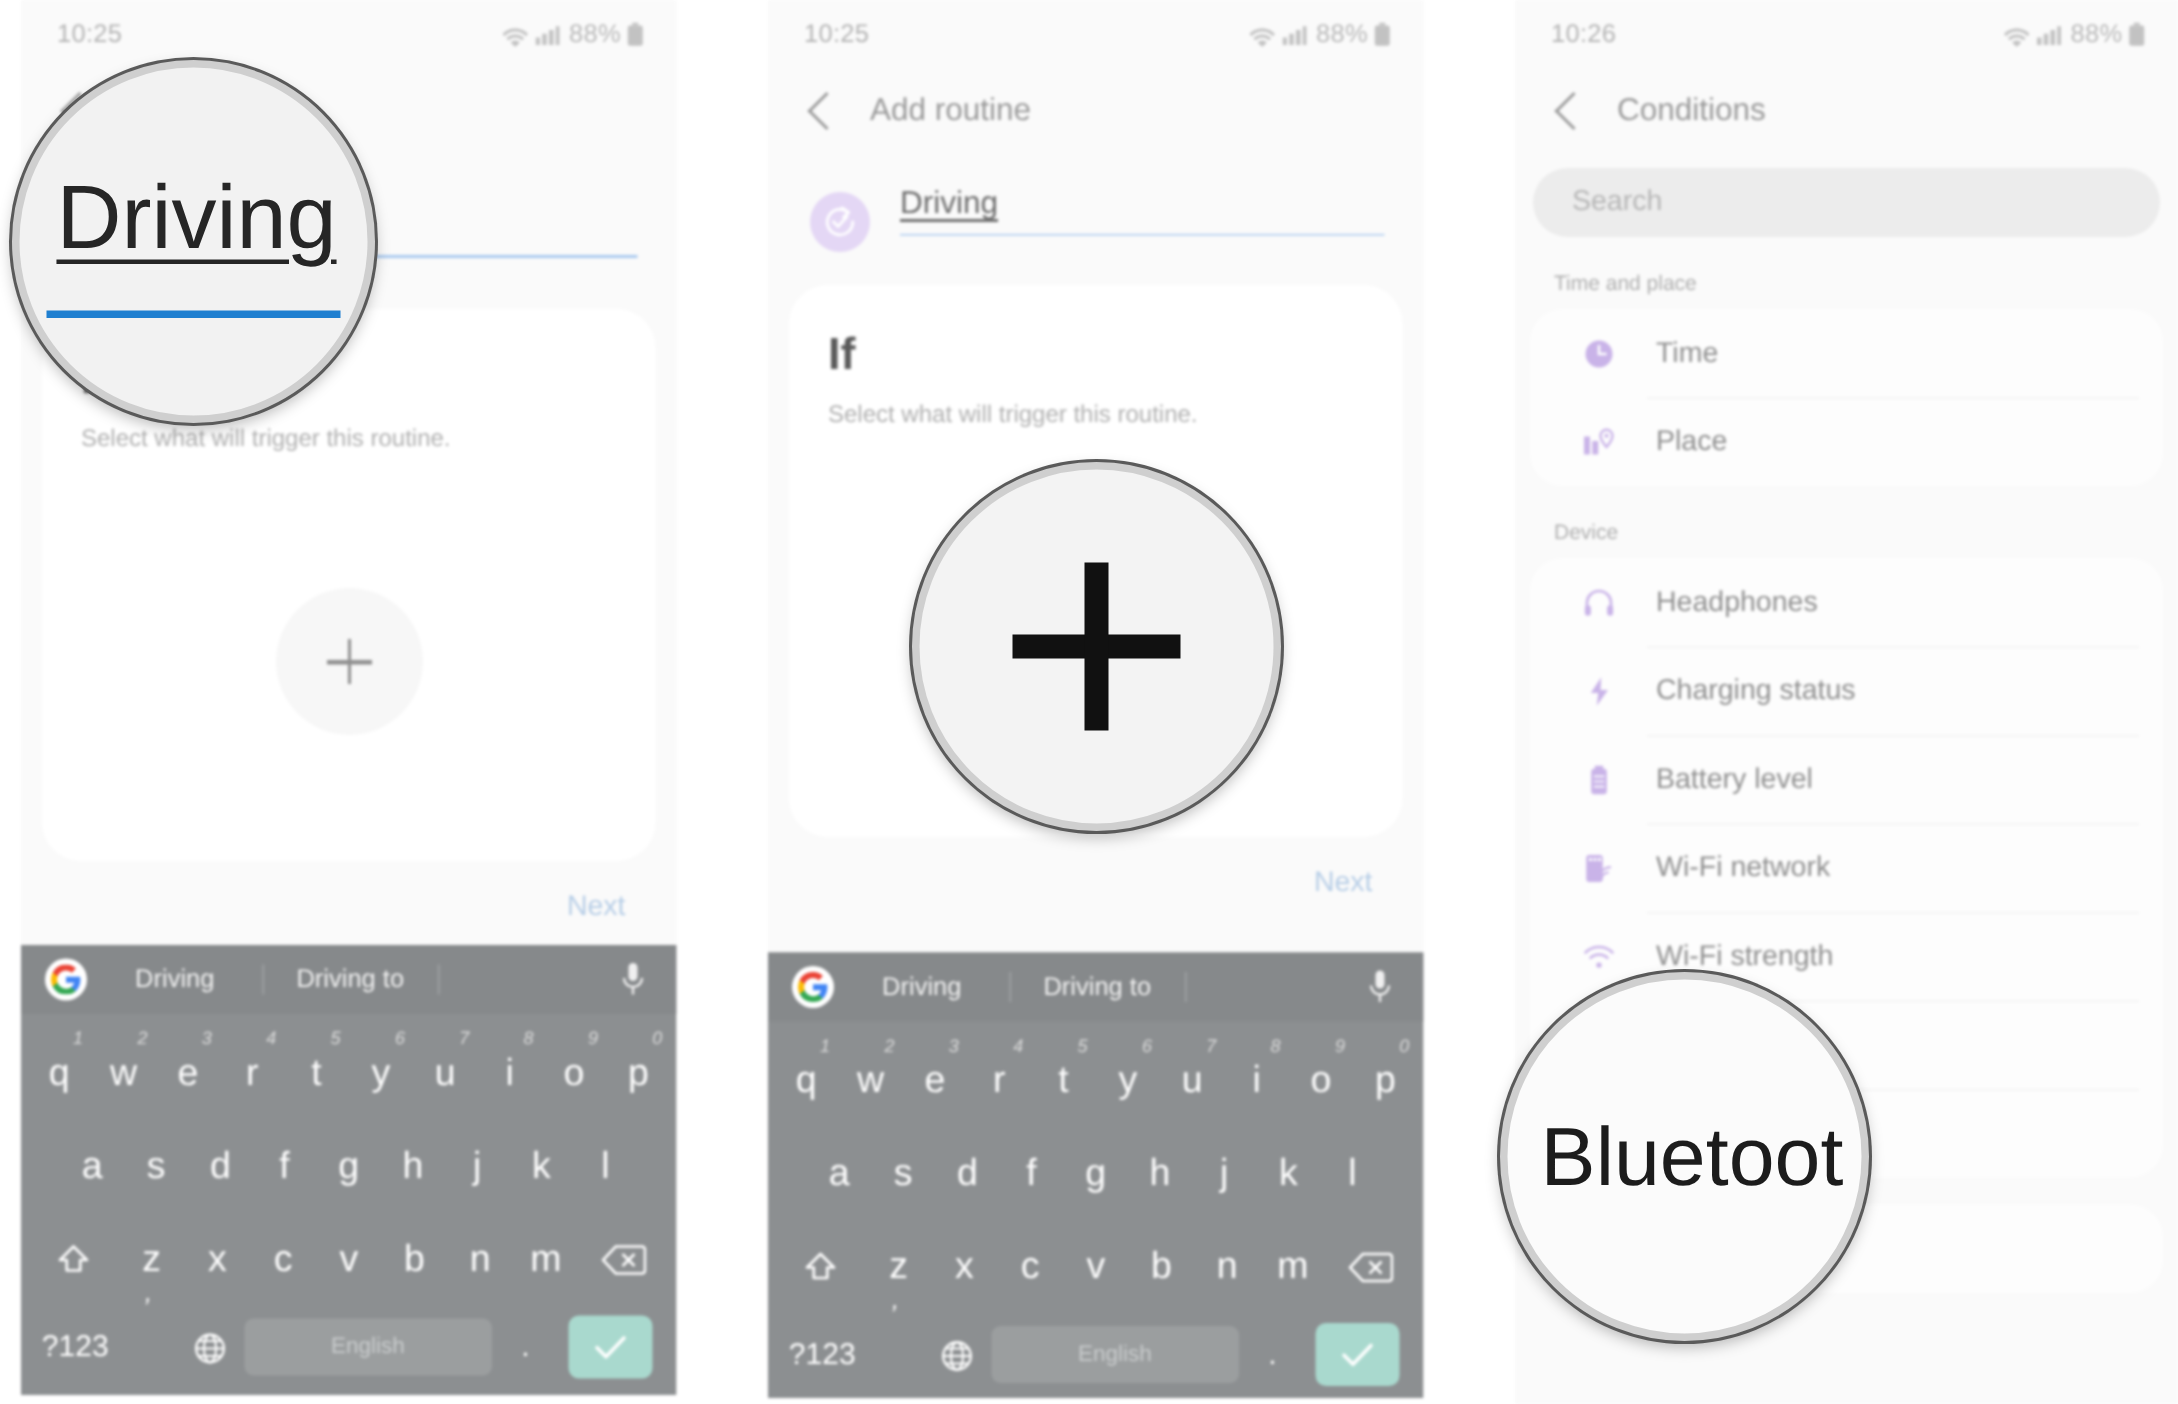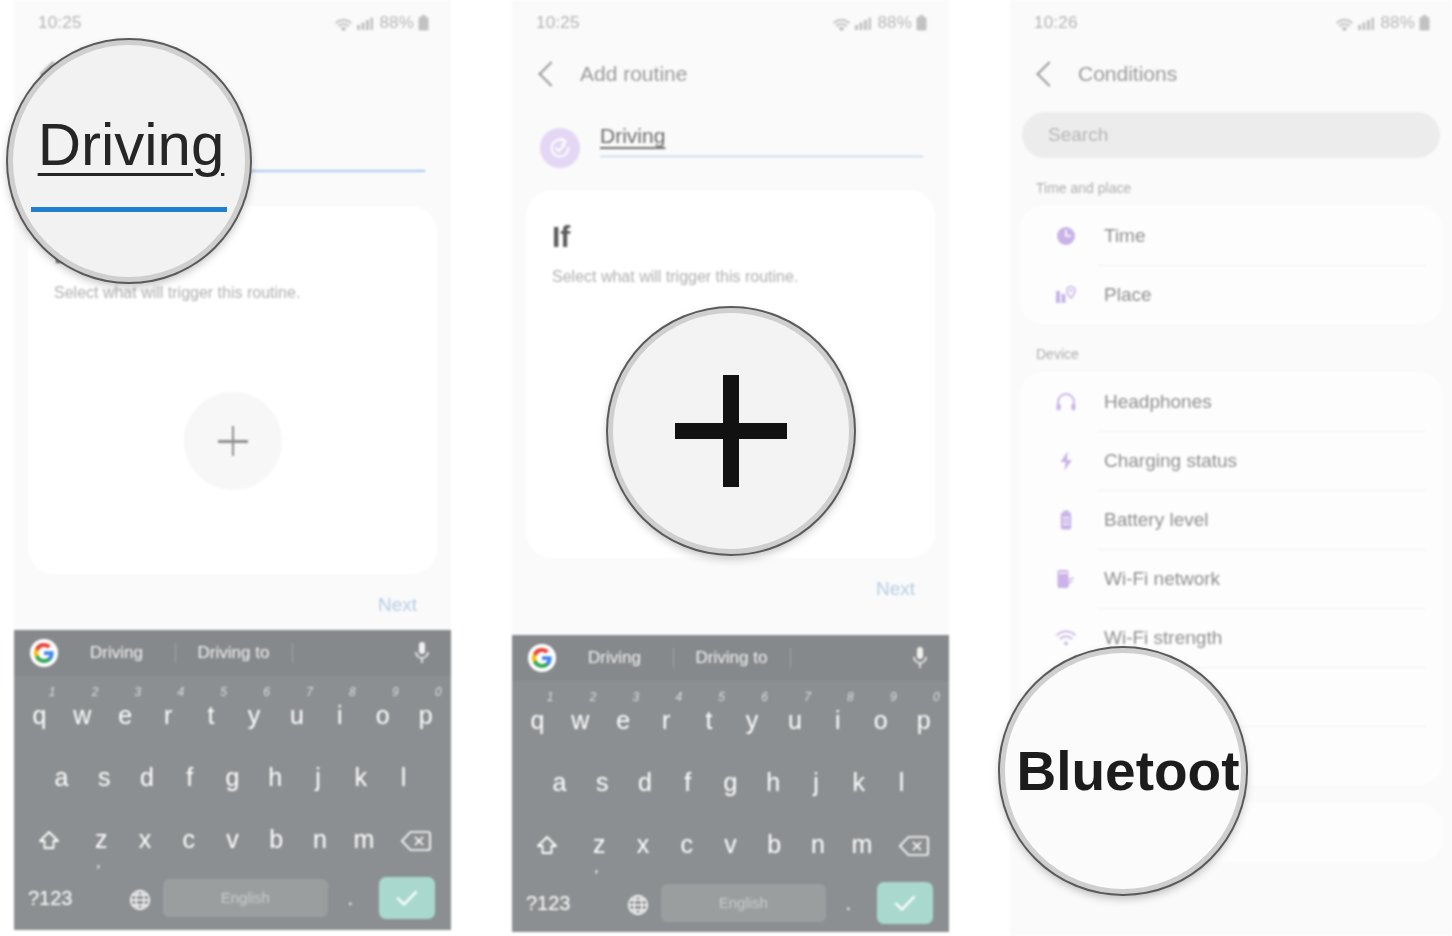--- a/index.html
+++ b/index.html
@@ -151,21 +151,21 @@
   #loupe-2 { left: 608px; top: 308px; width: 246px; height: 246px;
              background:#f3f3f3; }
   #loupe-2 .big-plus { position: relative; width: 112px; height: 112px; }
   #loupe-2 .big-plus:before, #loupe-2 .big-plus:after {
     content:""; position:absolute; background:#111;
   }
   #loupe-2 .big-plus:before { left:0; right:0; top:48px; height:16px; }
   #loupe-2 .big-plus:after  { top:0; bottom:0; left:48px; width:16px; }
   #loupe-3 { left: 1000px; top: 648px; width: 246px; height: 246px;
              background:#fbfbfb; }
-  #loupe-3 .loupe-text { font-size: 55px; color: #1c1c1c; margin-left: 10px; font-weight: bold; }
+  #loupe-3 .loupe-text { font-size: 55px; color: #1c1c1c; margin-left: 10px; }
 
   
   .keyboard { position: absolute; left: 0; right: 0; bottom: 0;
               background: #8c8f91; }
   .kb-sugg { height: 46px; display: flex; align-items: center;
              background: #86898b; padding: 0 16px; }
   .g-logo { width: 28px; height: 28px; border-radius: 50%;
             background:#fff; display:flex; align-items:center;
             justify-content:center; flex:none; }
   .sugg { flex: 1; text-align: center; color: #f1f1f1; font-size: 17px;

